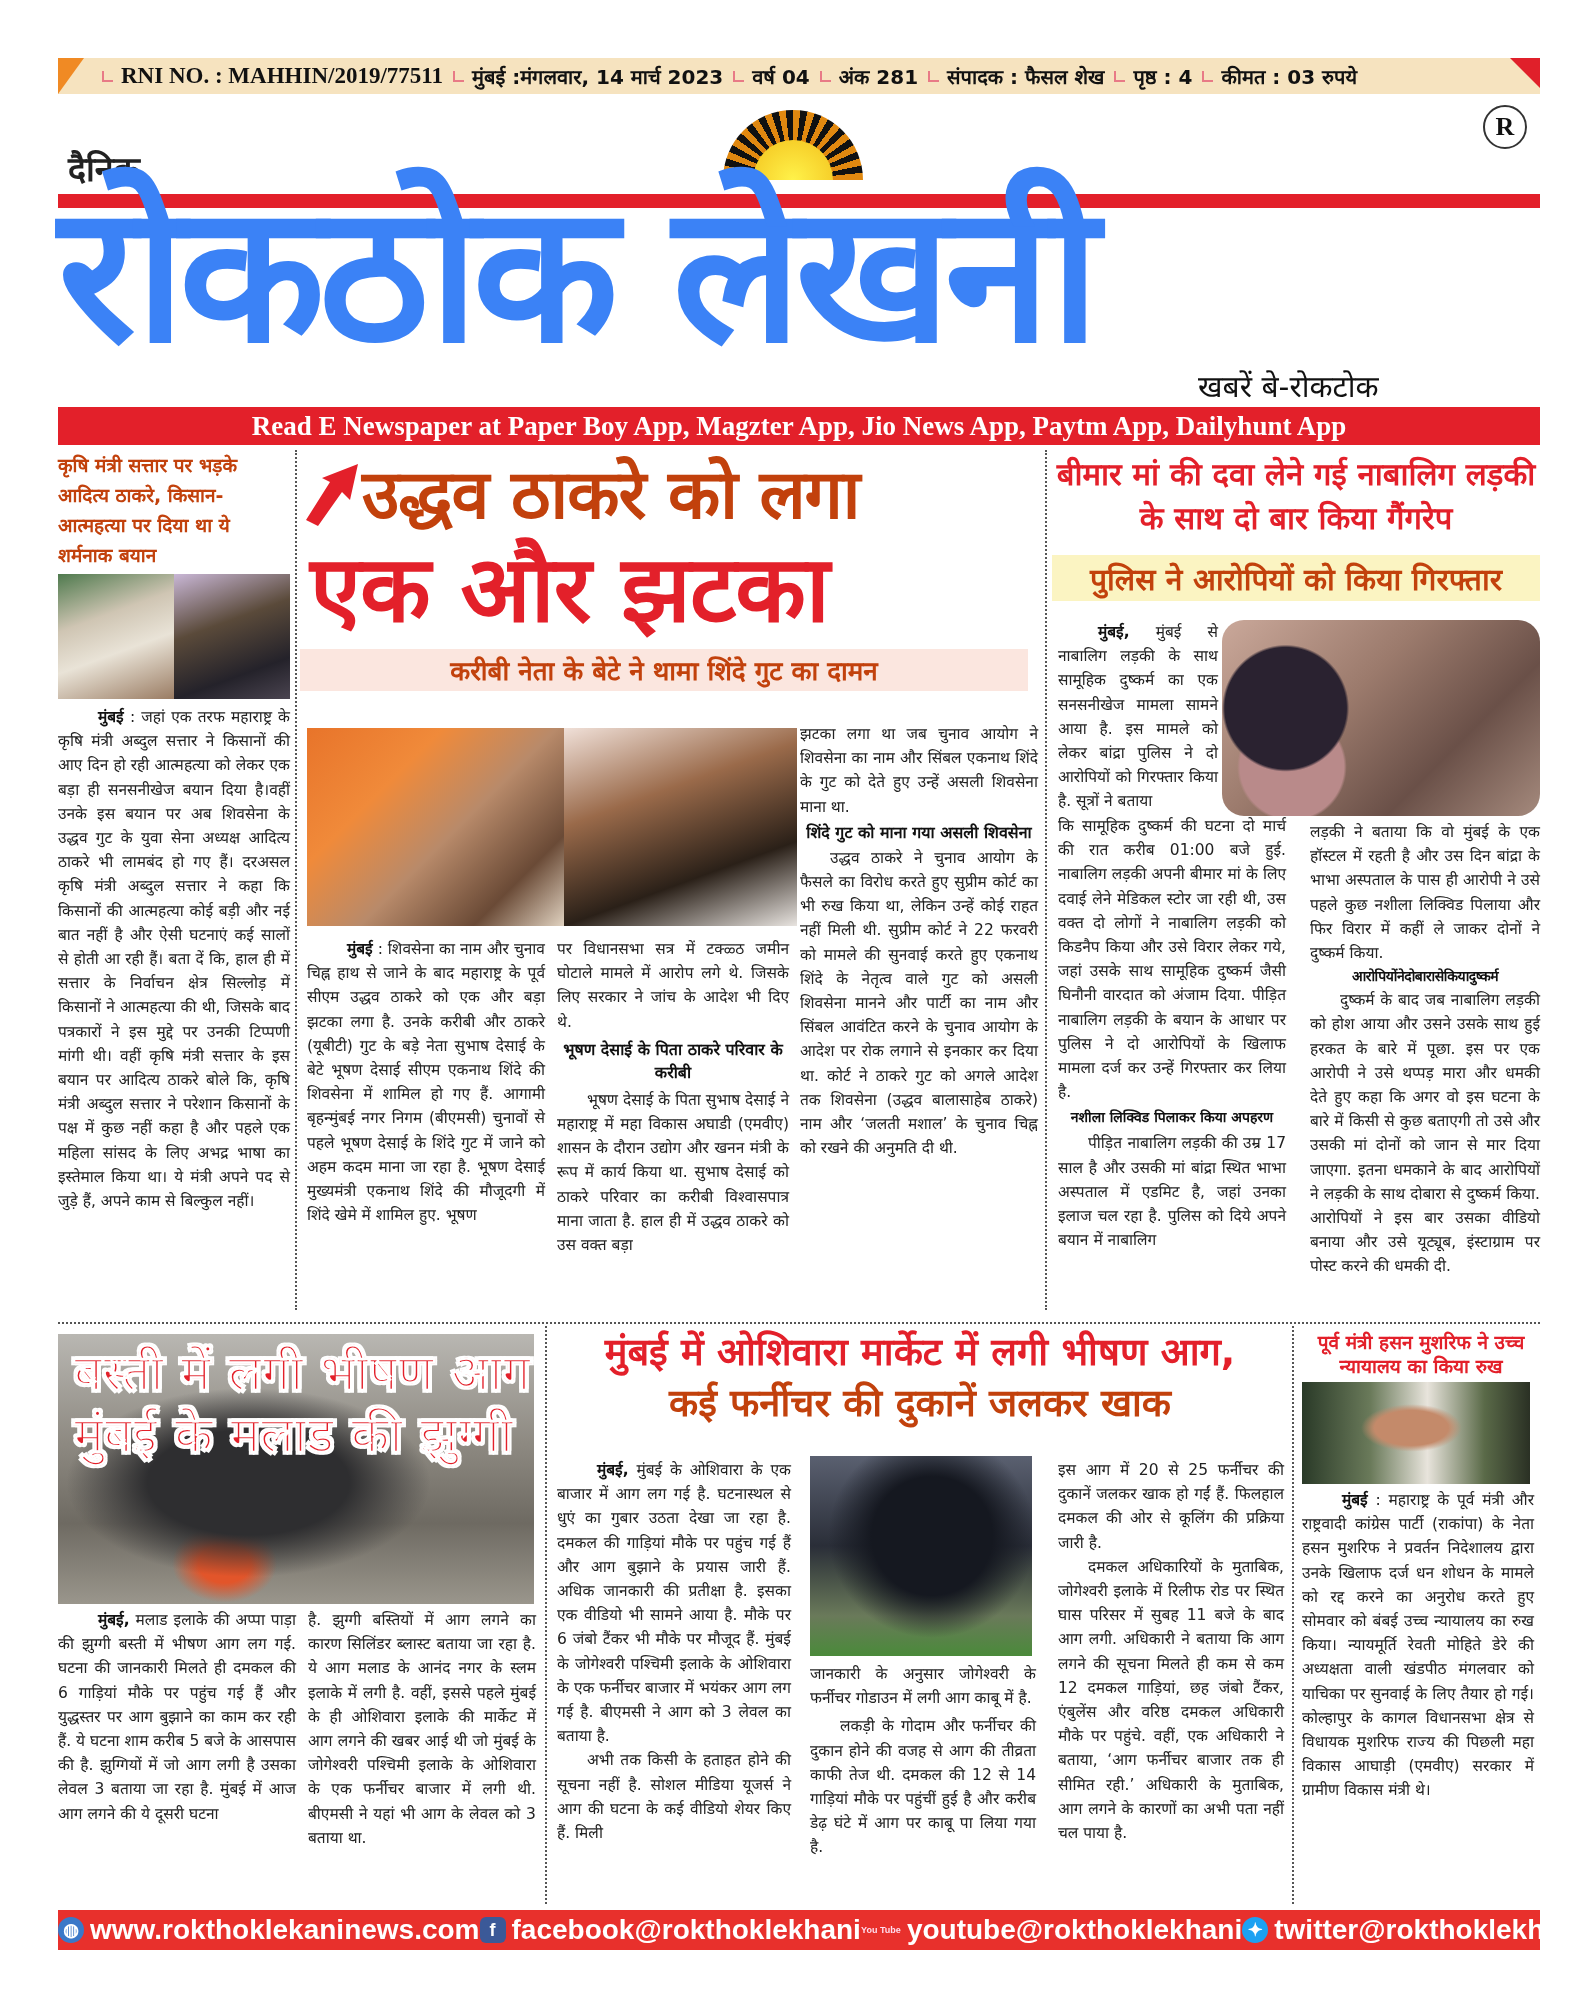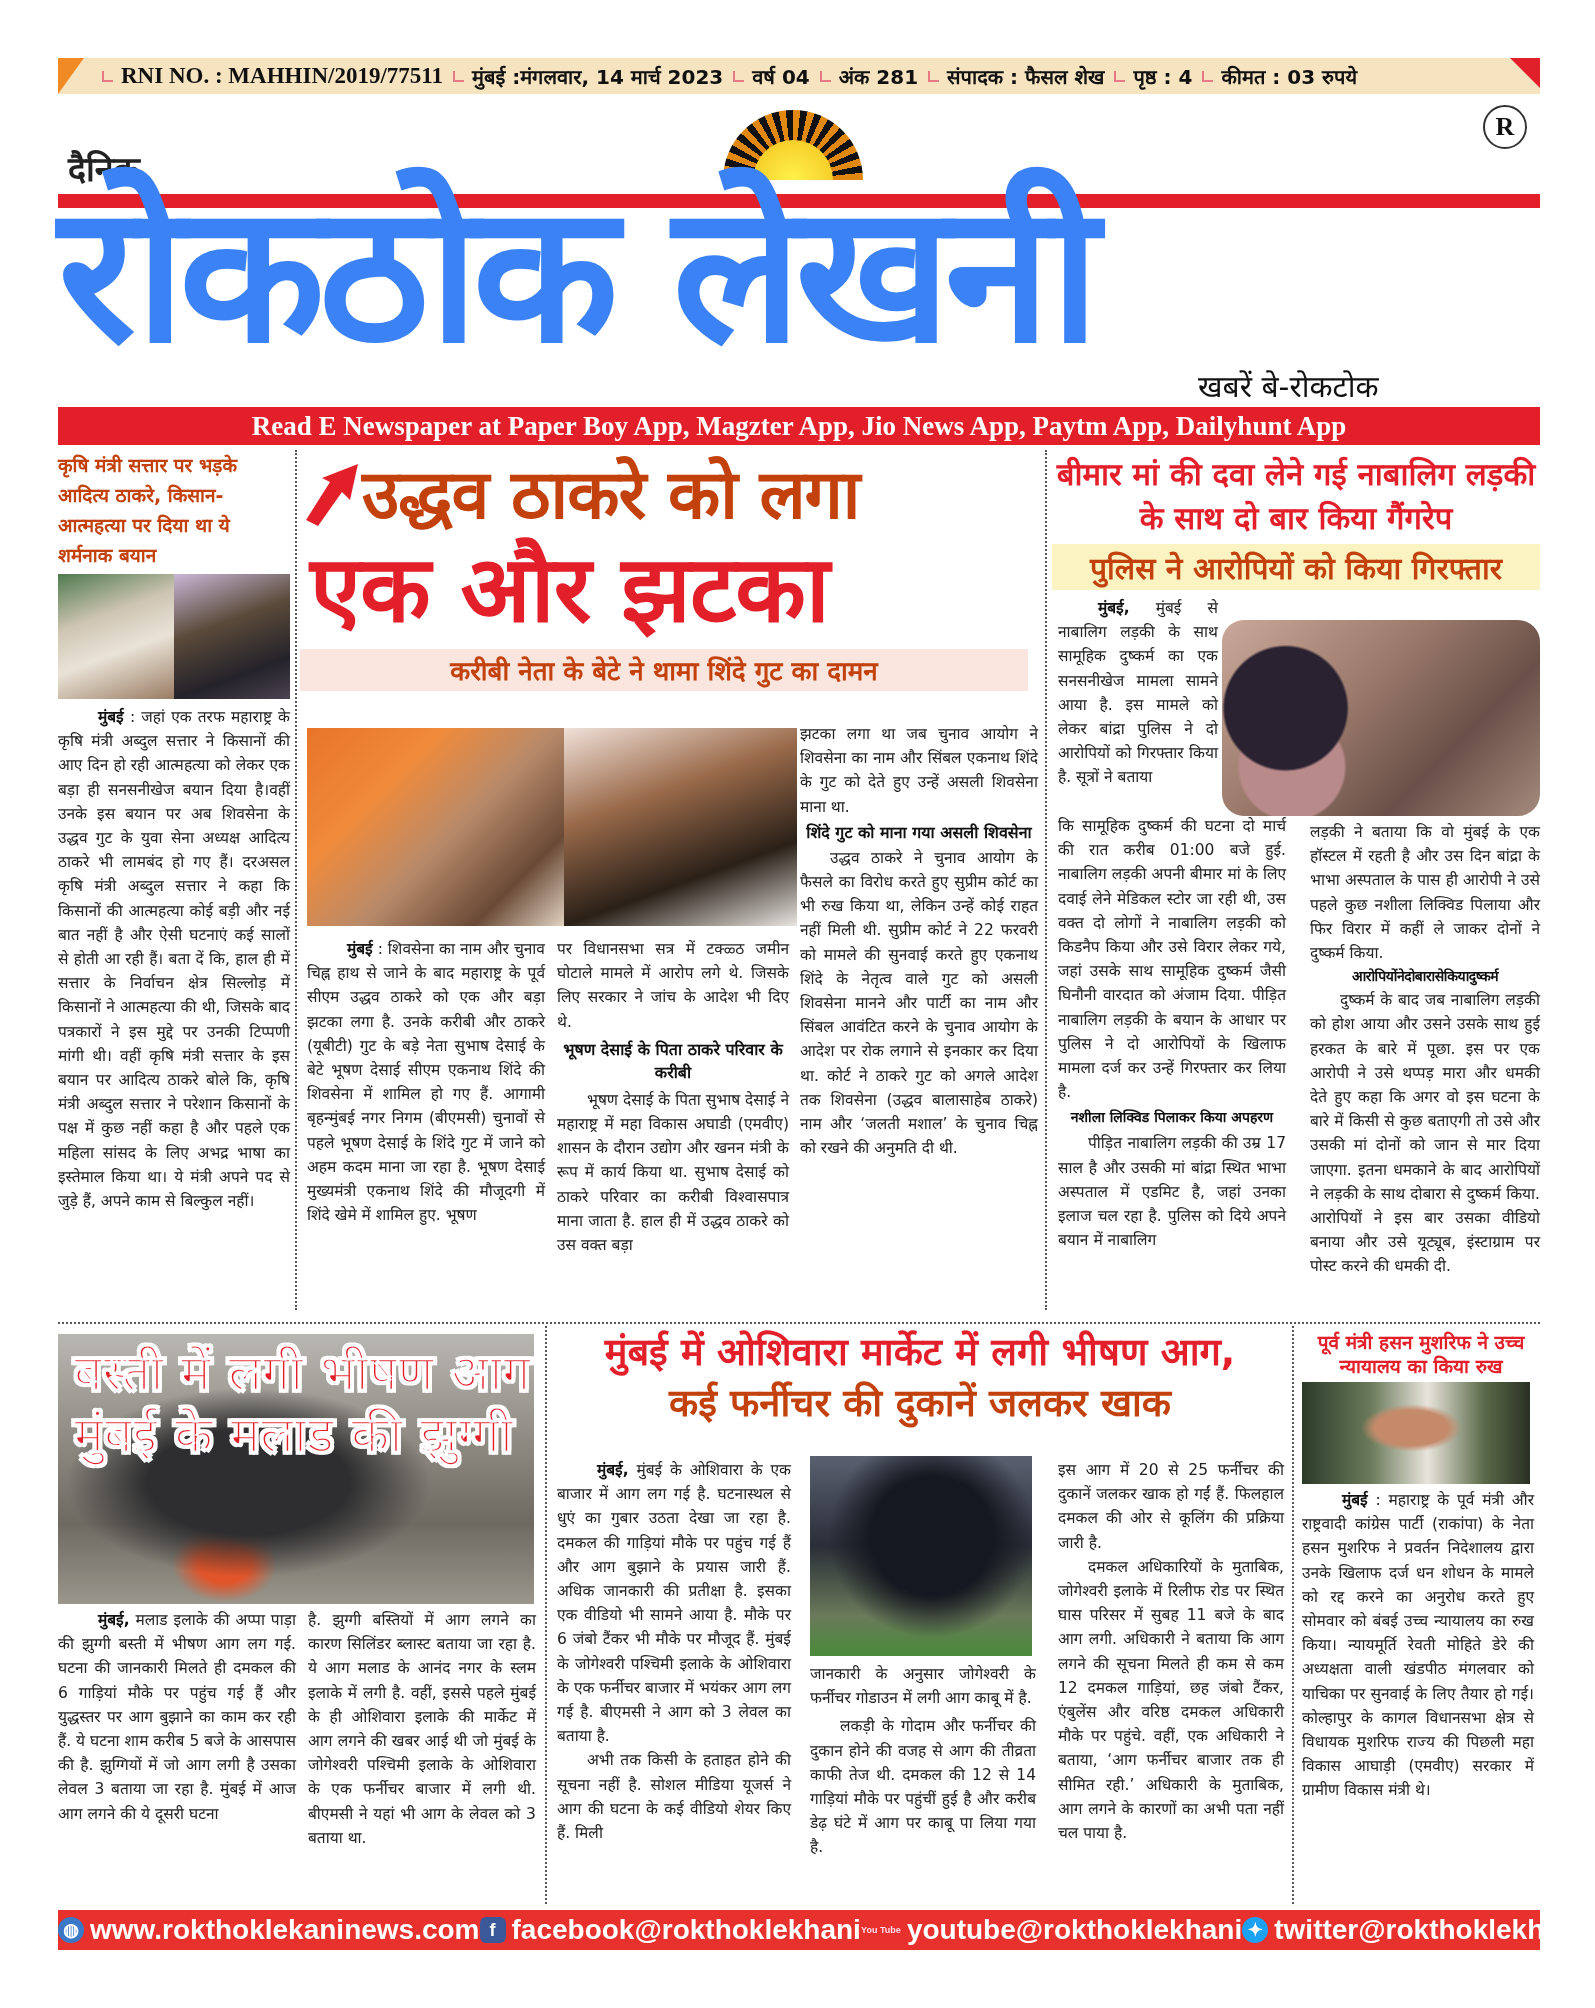--- a/index.html
+++ b/index.html
@@ -108,28 +108,28 @@
 <div class="abs" style="left:800px;top:722px;width:238px">
   <div class="body">झटका लगा था जब चुनाव आयोग ने शिवसेना का नाम और सिंबल एकनाथ शिंदे के गुट को देते हुए उन्हें असली शिवसेना माना था.</div>
   <div class="sub" style="margin:2px 0">शिंदे गुट को माना गया असली शिवसेना</div>
   <div class="body" style="text-indent:30px">उद्धव ठाकरे ने चुनाव आयोग के फैसले का विरोध करते हुए सुप्रीम कोर्ट का भी रुख किया था, लेकिन उन्हें कोई राहत नहीं मिली थी. सुप्रीम कोर्ट ने 22 फरवरी को मामले की सुनवाई करते हुए एकनाथ शिंदे के नेतृत्व वाले गुट को असली शिवसेना मानने और पार्टी का नाम और सिंबल आवंटित करने के चुनाव आयोग के आदेश पर रोक लगाने से इनकार कर दिया था. कोर्ट ने ठाकरे गुट को अगले आदेश तक शिवसेना (उद्धव बालासाहेब ठाकरे) नाम और ‘जलती मशाल’ के चुनाव चिह्न को रखने की अनुमति दी थी.</div>
 </div>
 
 <div class="abs vdot" style="left:1045px;top:450px;height:860px"></div>
 
 <div class="abs" style="left:1052px;top:452px;width:488px">
   <div class="head-red" style="font-size:31px;line-height:44px;text-align:center">बीमार मां की दवा लेने गई नाबालिग लड़की के साथ दो बार किया गैंगरेप</div>
-  <div style="background:#fbf4c2;margin-top:4px;height:46px;display:flex;align-items:center;justify-content:center">
+  <div style="background:#fbf4c2;margin-top:15px;height:46px;display:flex;align-items:center;justify-content:center">
     <span class="head-black" style="font-size:30px">पुलिस ने आरोपियों को किया गिरफ्तार</span>
   </div>
 </div>
 
 <div class="abs photo" style="left:1222px;top:620px;width:318px;height:196px;border-radius:22px;background:radial-gradient(circle at 20% 45%,#2a2230 0 22%,transparent 23%),radial-gradient(circle at 22% 75%,#b98a8a 0 18%,transparent 19%),linear-gradient(135deg,#caa89a 0%,#9b7a6c 40%,#6a5048 70%,#a58a7d 100%)"></div>
 
-<div class="abs body" style="left:1058px;top:596px;width:160px;text-indent:40px"><b>मुंबई,</b><span> मुंबई से नाबालिग लड़की के साथ सामूहिक दुष्कर्म का एक सनसनीखेज मामला सामने आया है. इस मामले को लेकर बांद्रा पुलिस ने दो आरोपियों को गिरफ्तार किया है. सूत्रों ने बताया</span></div>
+<div class="abs body" style="left:1058px;top:620px;width:160px;text-indent:40px"><b>मुंबई,</b><span> मुंबई से नाबालिग लड़की के साथ सामूहिक दुष्कर्म का एक सनसनीखेज मामला सामने आया है. इस मामले को लेकर बांद्रा पुलिस ने दो आरोपियों को गिरफ्तार किया है. सूत्रों ने बताया</span></div>
 
 <div class="abs" style="left:1058px;top:814px;width:228px">
   <div class="body">कि सामूहिक दुष्कर्म की घटना दो मार्च की रात करीब 01:00 बजे हुई. नाबालिग लड़की अपनी बीमार मां के लिए दवाई लेने मेडिकल स्टोर जा रही थी, उस वक्त दो लोगों ने नाबालिग लड़की को किडनैप किया और उसे विरार लेकर गये, जहां उसके साथ सामूहिक दुष्कर्म जैसी घिनौनी वारदात को अंजाम दिया. पीड़ित नाबालिग लड़की के बयान के आधार पर पुलिस ने दो आरोपियों के खिलाफ मामला दर्ज कर उन्हें गिरफ्तार कर लिया है.</div>
   <div class="sub" style="font-size:14px;margin:2px 0">नशीला लिक्विड पिलाकर किया अपहरण</div>
   <div class="body" style="text-indent:30px">पीड़ित नाबालिग लड़की की उम्र 17 साल है और उसकी मां बांद्रा स्थित भाभा अस्पताल में एडमिट है, जहां उनका इलाज चल रहा है. पुलिस को दिये अपने बयान में नाबालिग</div>
 </div>
 
 <div class="abs" style="left:1310px;top:820px;width:230px">
   <div class="body">लड़की ने बताया कि वो मुंबई के एक हॉस्टल में रहती है और उस दिन बांद्रा के भाभा अस्पताल के पास ही आरोपी ने उसे पहले कुछ नशीला लिक्विड पिलाया और फिर विरार में कहीं ले जाकर दोनों ने दुष्कर्म किया.</div>
   <div class="sub" style="font-size:14px;letter-spacing:-0.5px">आरोपियोंनेदोबारासेकियादुष्कर्म</div>

